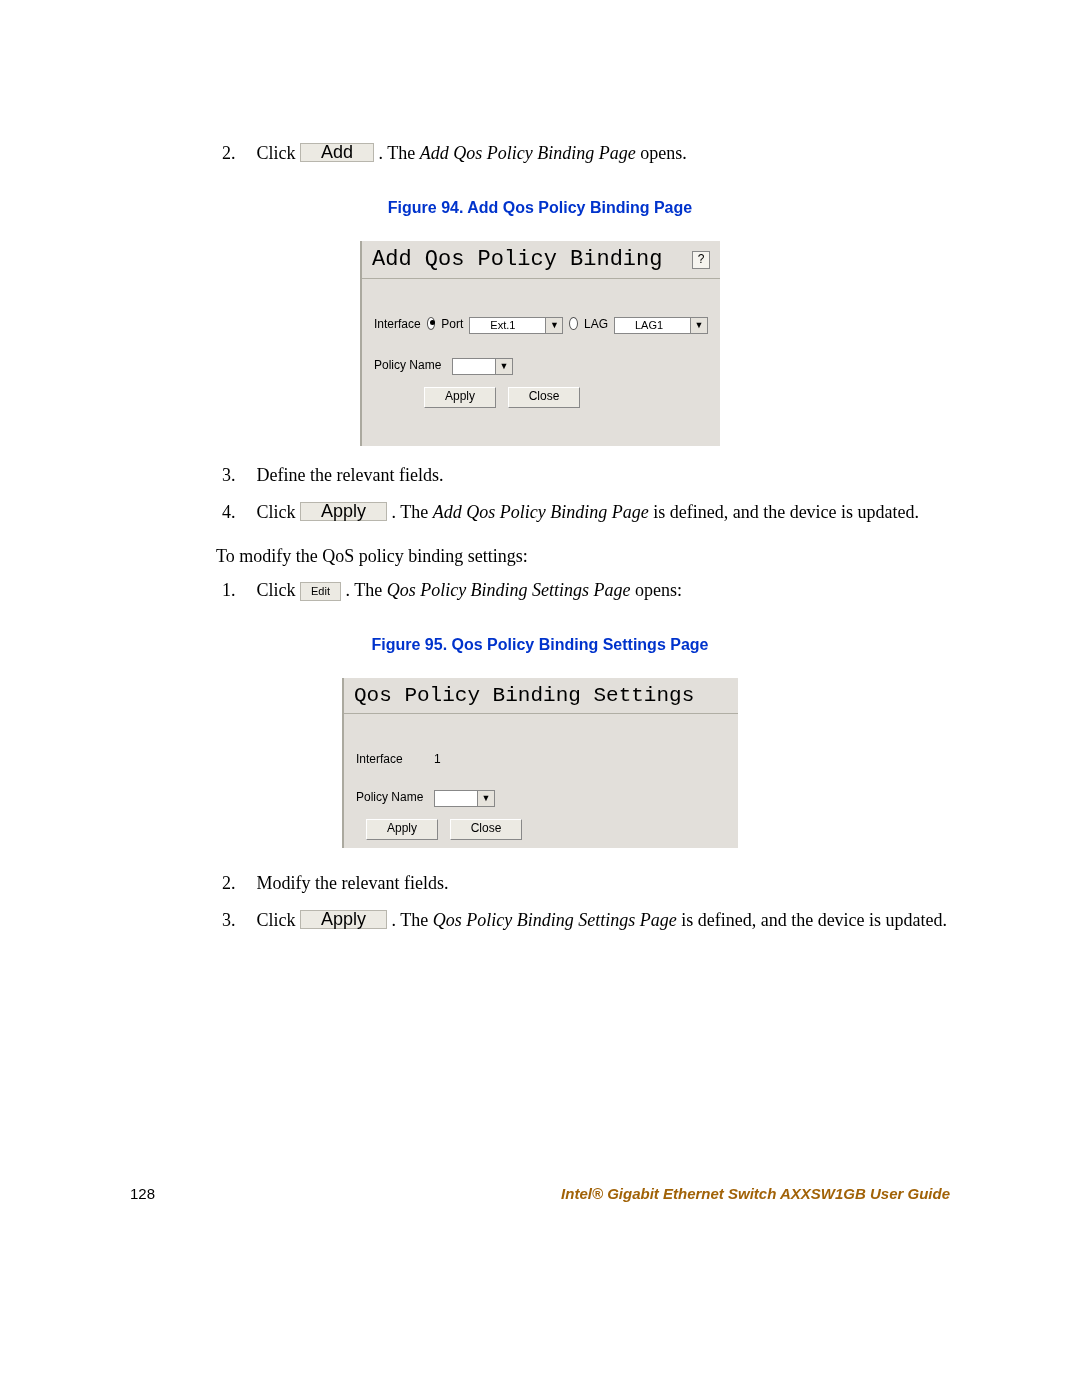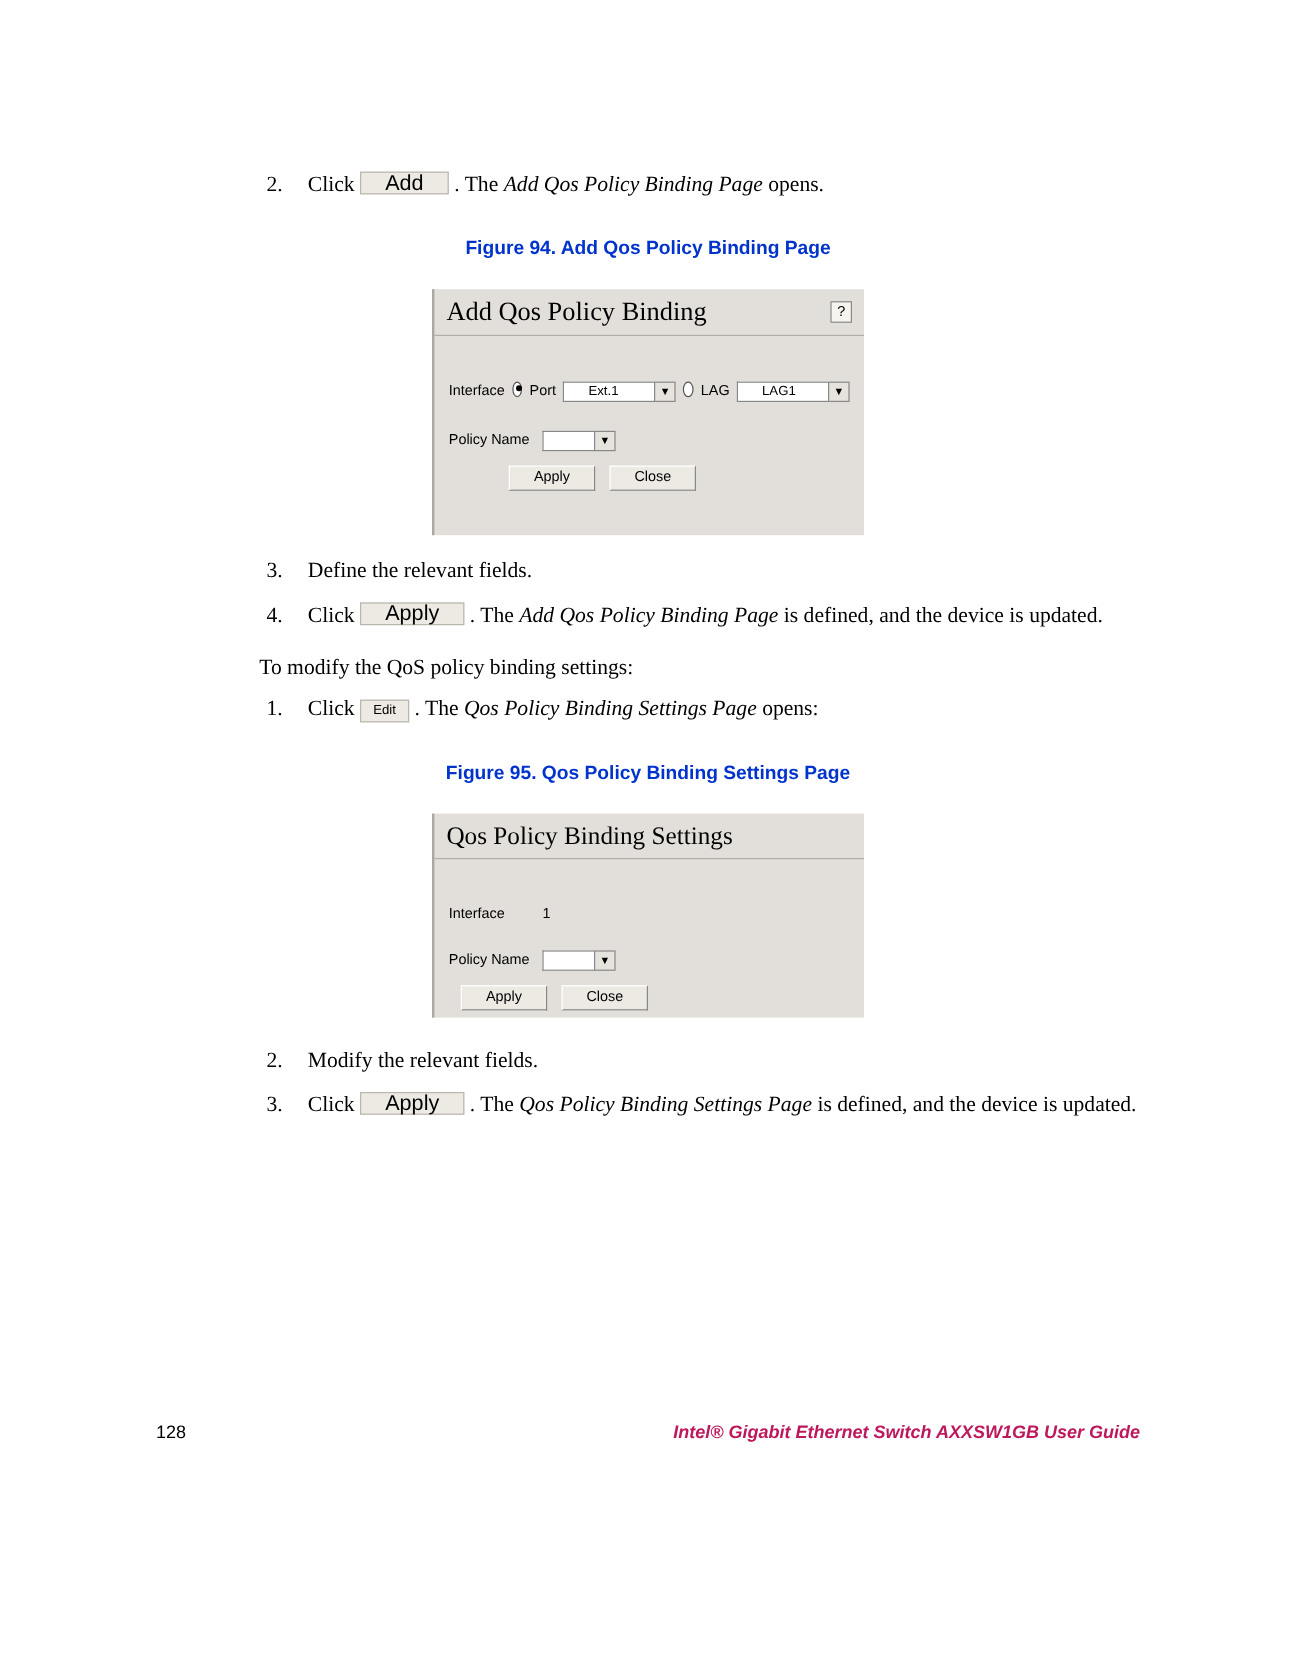--- a/index.html
+++ b/index.html
@@ -55,32 +55,32 @@
     background: #e2dfda;
     border-left: 2px solid #aba99f;
     box-sizing: border-box;
     padding-bottom: 40px;
   }
   .d1 {
     width: 360px;
     height: 205px;
   }
   .d2 {
-    width: 360px;
+    width: 396px;
     height: 170px;
   }
   .dialog-header {
     border-bottom: 1px solid #b0aea4;
     padding: 6px 10px 6px 10px;
     display: flex;
     justify-content: space-between;
     align-items: center;
   }
   .dialog-title {
-    font-family: Liberation Serif, serif;
+    font-family: Liberation Mono, monospace;
     font-size: 22px;
     font-weight: normal;
   }
   .help-box {
     width: 16px;
     height: 16px;
     border: 1px solid #888;
     background: #f6f4ef;
     font-family: Arial;
     font-size: 12px;
@@ -165,21 +165,21 @@
   }
   .page-num {
     font-family: Arial, Helvetica, sans-serif;
     font-size: 15px;
   }
   .guide {
     font-family: Arial, Helvetica, sans-serif;
     font-style: italic;
     font-weight: bold;
     font-size: 15px;
-    color: #be185d;
+    color: #a16207;
   }
 </style>
 </head>
 <body>
 
 <div class="page">
 
   <div class="step">
     <span class="step-num">2.</span>
     <span>Click</span>

